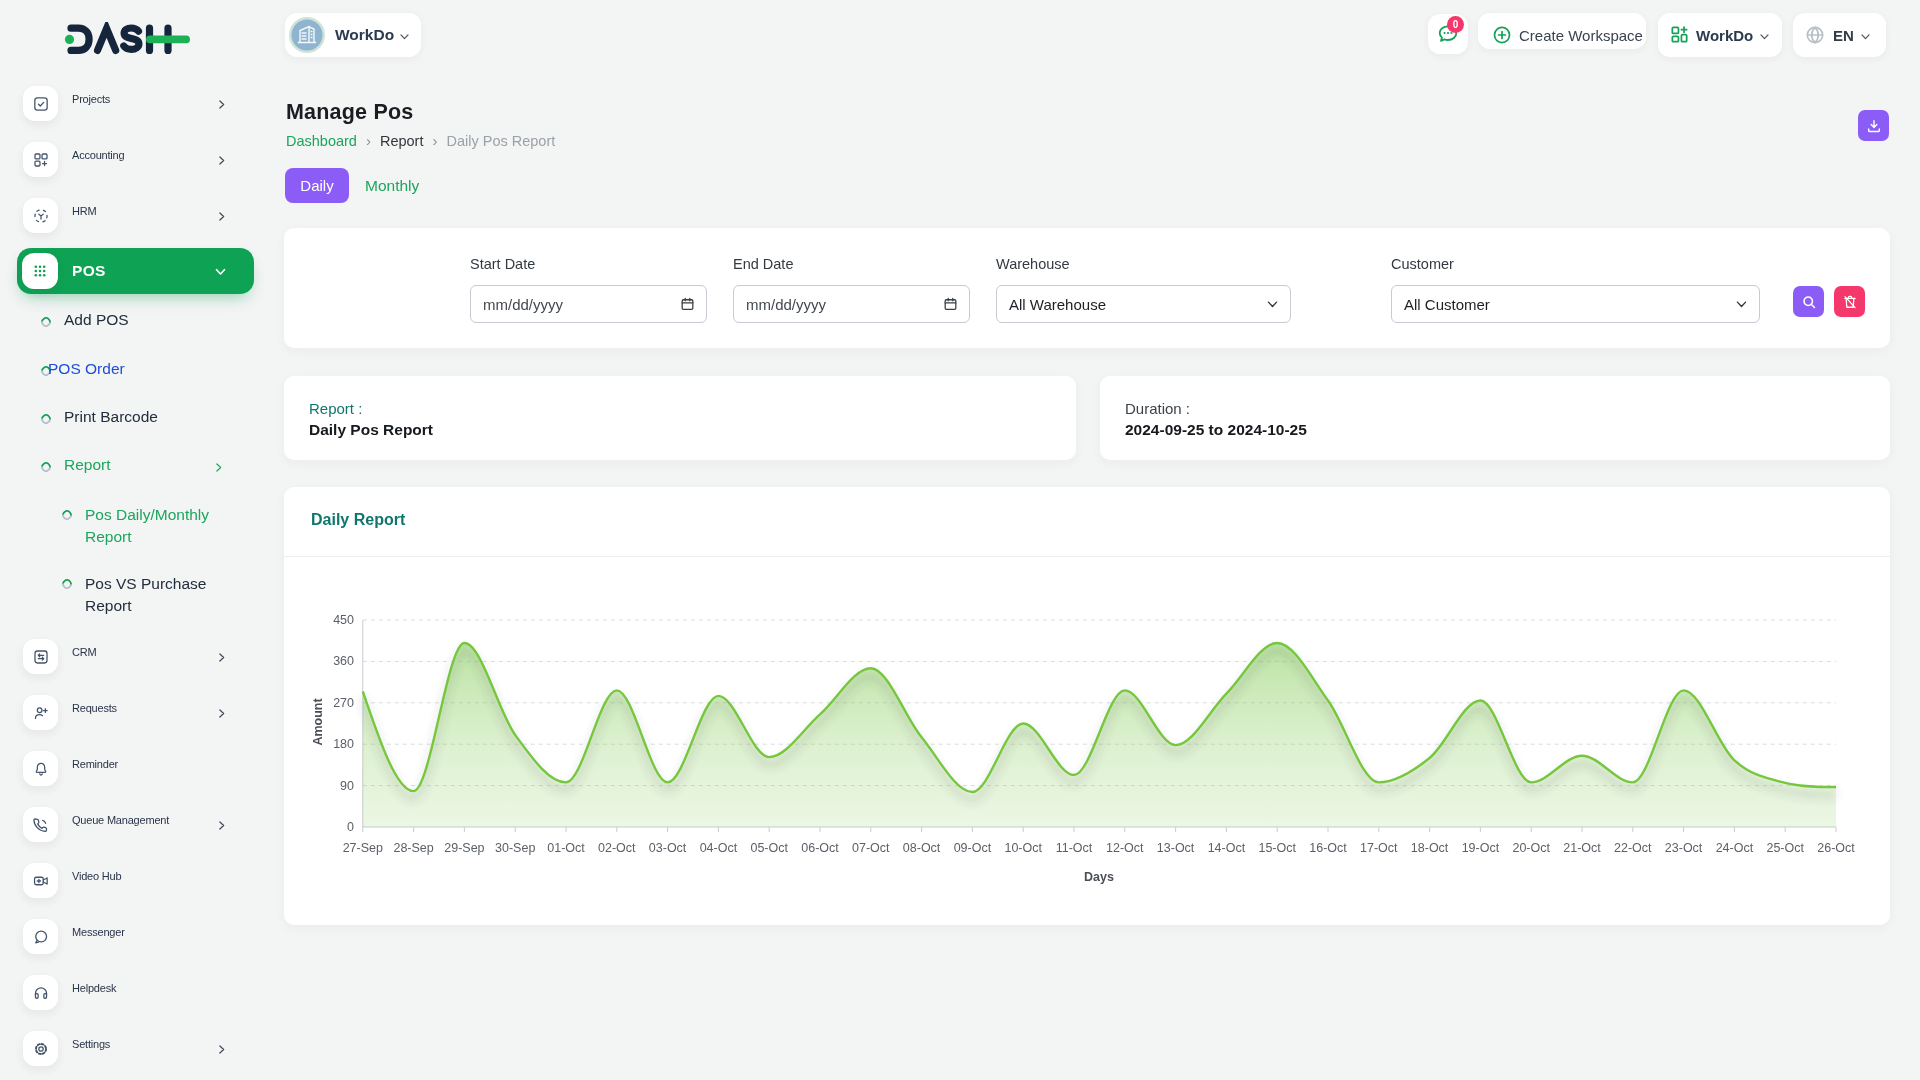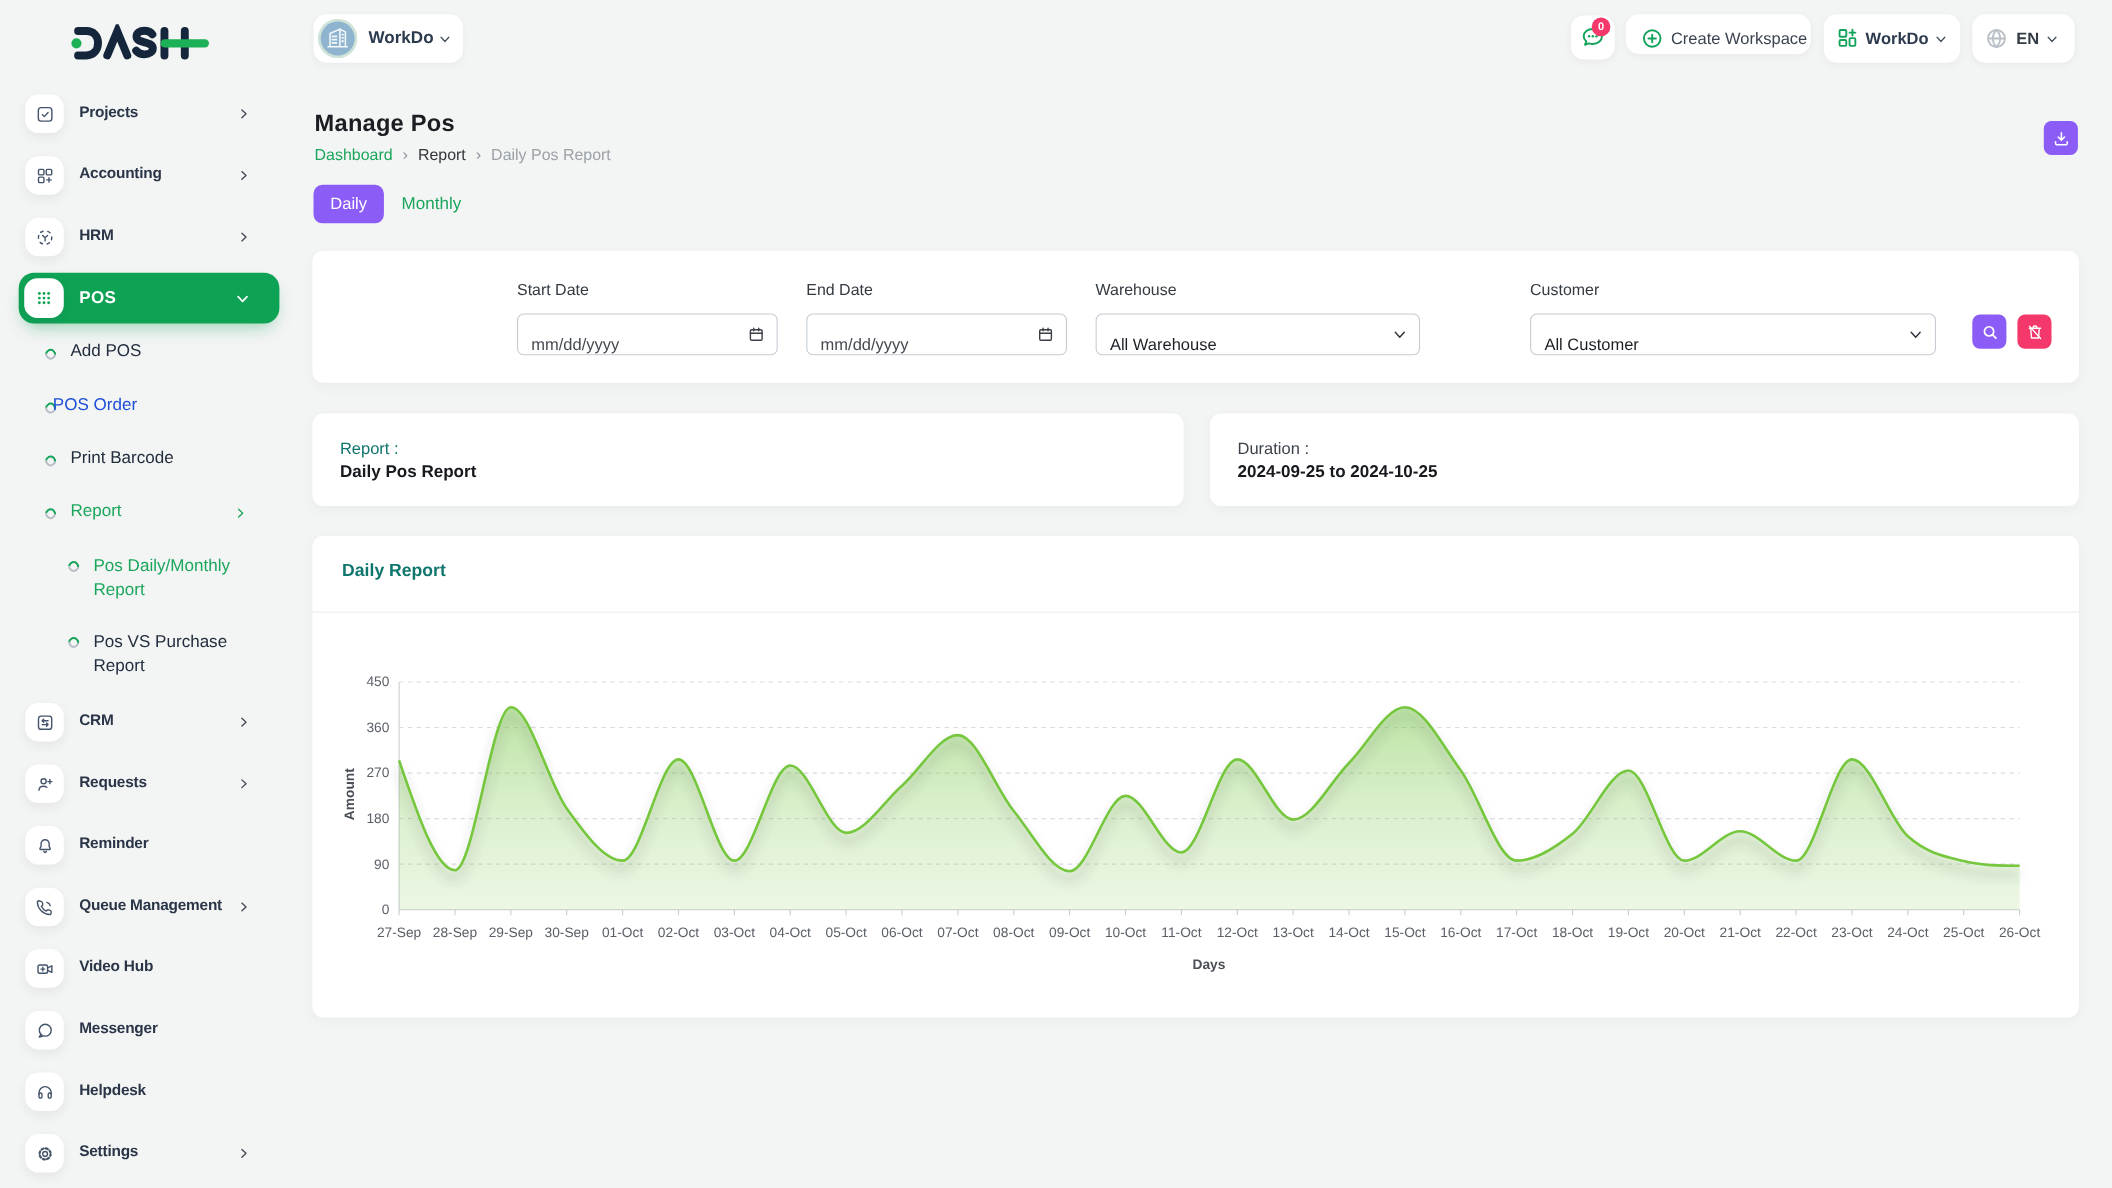--- a/index.html
+++ b/index.html
@@ -1,24 +1,24 @@
 <!DOCTYPE html>
 <html><head><meta charset="utf-8">
 <style>
 *{margin:0;padding:0;box-sizing:border-box}
 html,body{width:1920px;height:1080px;overflow:hidden;background:#f3f4f4;font-family:"Liberation Sans",sans-serif}
 .abs{position:absolute}
 .tile{position:absolute;background:#fff;border-radius:12px;box-shadow:0 4px 10px rgba(40,50,70,.07);display:flex;align-items:center;justify-content:center}
-.mitem{position:absolute;font-size:14px;font-weight:700;color:#2a3547;letter-spacing:-.2px;white-space:nowrap}
+.mitem{position:absolute;font-size:11px;font-weight:400;color:#2a3547;letter-spacing:-.2px;white-space:nowrap}
 .pill{position:absolute;background:#fff;border-radius:12px;box-shadow:0 2px 8px rgba(40,50,70,.05)}
 .card{position:absolute;background:#fff;border-radius:10px;box-shadow:0 3px 12px rgba(40,50,70,.045)}
 .btn-g{background:#8b5cf6}
 .cc{position:absolute;left:50%;top:50%;transform:translate(-50%,-50%);display:flex}
 .lbl{font-size:14.5px;font-weight:500;color:#333a42}
-.inp{position:absolute;height:38px;background:#fff;border:1px solid #c6ccd2;border-radius:6px;font-size:15px;color:#1c2025;display:flex;align-items:flex-end;padding:0 12px}
+.inp{position:absolute;height:38px;background:#fff;border:1px solid #c6ccd2;border-radius:6px;font-size:15px;color:#1c2025;display:flex;align-items:center;padding:0 12px}
 .icr{position:absolute;right:10px;top:50%;transform:translateY(-50%);display:flex}
 .bsep{margin:0 9px;color:#8b9198;font-size:15px}
 </style></head>
 <body>
 <div class="tile" style="left:23px;top:86px;width:35px;height:35px">
     <svg width="18" height="18" viewBox="0 0 24 24" fill="none" stroke="#44546a" stroke-width="1.7" stroke-linecap="round" stroke-linejoin="round" style="">
       <rect x="3.8" y="3.8" width="16.4" height="16.4" rx="3.5"></rect>
       <path d="M8.7 12.3l2.4 2.4 4.5-4.9"></path>
     </svg>
   </div>

